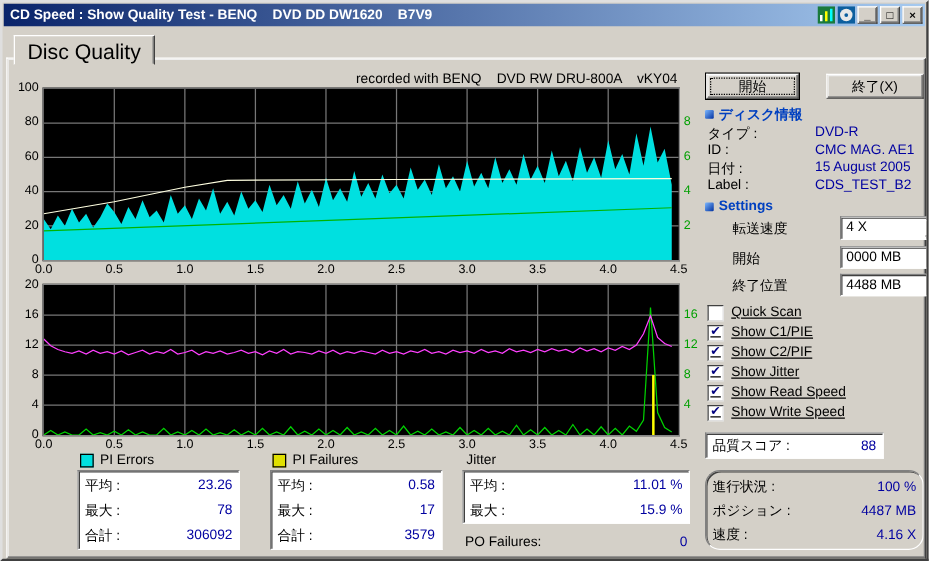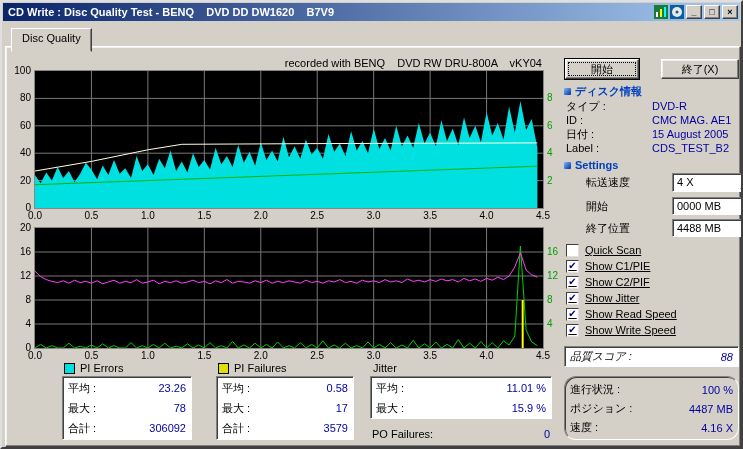--- a/index.html
+++ b/index.html
@@ -13,21 +13,21 @@
   .title-buttons{margin-left:auto;display:flex;align-items:center;gap:2px;padding-right:2px;}
   .tb-icon{width:14px;height:14px;display:inline-block;line-height:0;}
   .tb-btn{width:16px;height:14px;background:#d4d0c8;border:1px solid;border-color:#fff #404040 #404040 #fff;
     box-shadow:inset -1px -1px 0 #808080;font-size:9px;line-height:10px;text-align:center;padding:0;
     font-family:inherit;font-weight:bold;color:#000;}
   
   .tabpage{position:absolute;left:3px;top:44px;width:734px;height:399px;background:#d4d0c8;
     border:1px solid;border-color:#fff #404040 #404040 #fff;
     box-shadow:inset -1px -1px 0 #808080,inset 1px 1px 0 #efefef;}
   .tab{position:absolute;left:9px;top:26px;height:19px;padding:3px 10px 0;background:#d4d0c8;
-    border:1px solid;border-color:#fff #404040 #d4d0c8 #fff;box-shadow:inset -1px 0 0 #808080;font-size:11px;}
+    border:1px solid;border-color:#fff #404040 #d4d0c8 #fff;box-shadow:inset -1px 0 0 #808080;font-size:17px;}
   
   .recorded{position:absolute;left:196px;top:55px;width:344px;text-align:right;white-space:pre;font-size:11px;}
   .chart{position:absolute;background:#000;border:1px solid #878787;}
   #chart-top{left:32px;top:68px;width:508px;height:137px;}
   #chart-bottom{left:32px;top:225px;width:508px;height:120px;}
   .tick{position:absolute;font-size:10px;line-height:10px;color:#000;}
   .tick.right{color:#00a000;}
   
   .btn{position:absolute;height:20px;background:#d4d0c8;border:1px solid;border-color:#fff #404040 #404040 #fff;
     box-shadow:inset -1px -1px 0 #808080,inset 1px 1px 0 #efefef;font-size:11px;font-family:inherit;padding:0;color:#000;}
@@ -52,22 +52,22 @@
   .sunken{border:1px solid;border-color:#808080 #fff #fff #808080;box-shadow:inset 1px 1px 0 #404040;}
   .combo{position:relative;width:87px;height:19px;background:#fff;box-sizing:border-box;}
   .combo-value{display:block;padding-left:4px;line-height:17px;}
   .combo-btn{position:absolute;right:2px;top:2px;width:16px;height:13px;background:#d4d0c8;
     border:1px solid;border-color:#fff #404040 #404040 #fff;font-size:7px;line-height:12px;text-align:center;padding:0;}
   .field{width:87px;height:18px;background:#fff;box-sizing:border-box;padding-left:4px;line-height:16px;}
   #checkbox-list{position:absolute;left:564px;top:240px;}
   .cb-row{display:flex;align-items:center;height:16px;gap:6px;text-decoration:underline;}
   .cb-box{width:11px;height:11px;background:#fff;border:1px solid;border-color:#404040 #dfdfdf #dfdfdf #404040;
     font-size:10px;line-height:10px;text-align:center;color:#000080;}
-  #quality-panel{position:absolute;left:562px;top:344px;width:175px;height:21px;background:#fff;box-sizing:border-box;
-    display:flex;align-items:center;justify-content:space-between;padding:0 5px;font-style:italic;}
+  #quality-panel{position:absolute;left:562px;top:344px;width:143px;height:21px;background:#fff;box-sizing:border-box;
+    display:flex;align-items:center;justify-content:space-between;padding:0 5px;}
   #quality-panel .r-value{color:#0000a0;}
   #progress-panel{position:absolute;left:562px;top:374px;width:175px;height:64px;box-sizing:border-box;padding:3px 5px;border-radius:12px;}
   .prog-row{display:flex;justify-content:space-between;align-items:center;height:19px;}
   .prog-row .r-value{color:#0000a0;}
   
   .stat-header{position:absolute;display:flex;align-items:flex-end;gap:5px;}
   #pi-errors-header{left:62px;top:360px;}
   #pi-failures-header{left:216px;top:360px;}
   #jitter-header{left:371px;top:360px;}
   .swatch{width:9px;height:9px;border:1px solid #000;}
@@ -79,21 +79,21 @@
   .stat-row .r-value{color:#0000a0;}
   #po-row{position:absolute;left:370px;top:426px;width:178px;display:flex;justify-content:space-between;}
   #po-row .r-value{color:#0000a0;}
 </style>
 </head>
 <body>
 
 <div class="window">
 
   <div class="titlebar">
-    <span class="title-text">CD Write : Disc Quality Test - BENQ    DVD DD DW1620    B7V9</span>
+    <span class="title-text">CD Speed : Show Quality Test - BENQ    DVD DD DW1620    B7V9</span>
     <div class="title-buttons">
       <span class="tb-icon"><svg width="14" height="14">
             <rect width="14" height="14" fill="#1a7a3c"></rect>
             <rect x="2" y="7" width="2" height="5" fill="#ffffff"></rect>
             <rect x="6" y="4" width="2" height="8" fill="#ffff00"></rect>
             <rect x="10" y="2" width="2" height="10" fill="#00ffff"></rect>
           </svg></span>
       <span class="tb-icon"><svg width="14" height="14">
             <rect width="14" height="14" fill="#0b5e9e"></rect>
             <circle cx="7" cy="7" r="5" fill="#e8e8e8"></circle>

